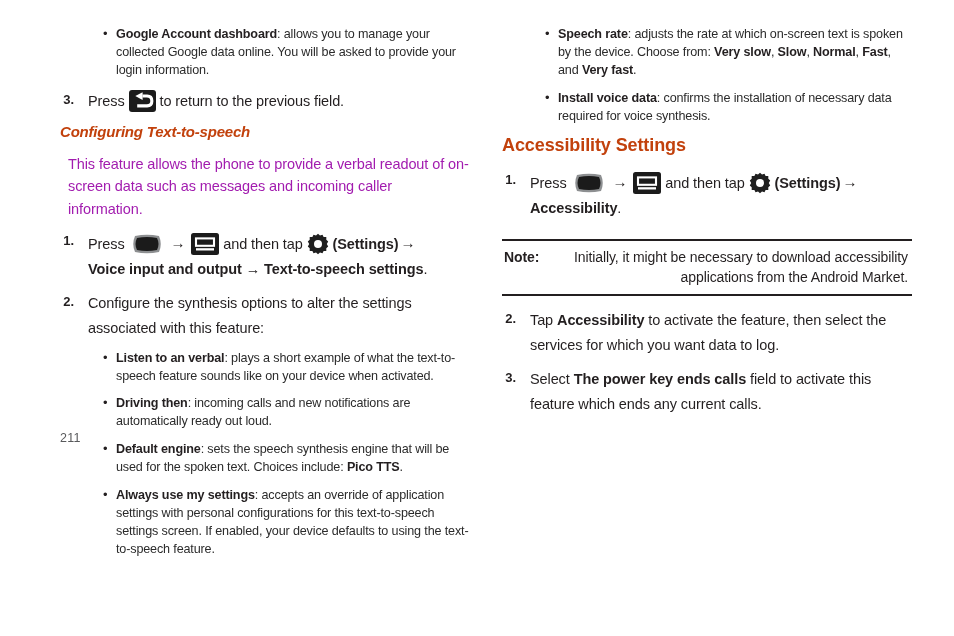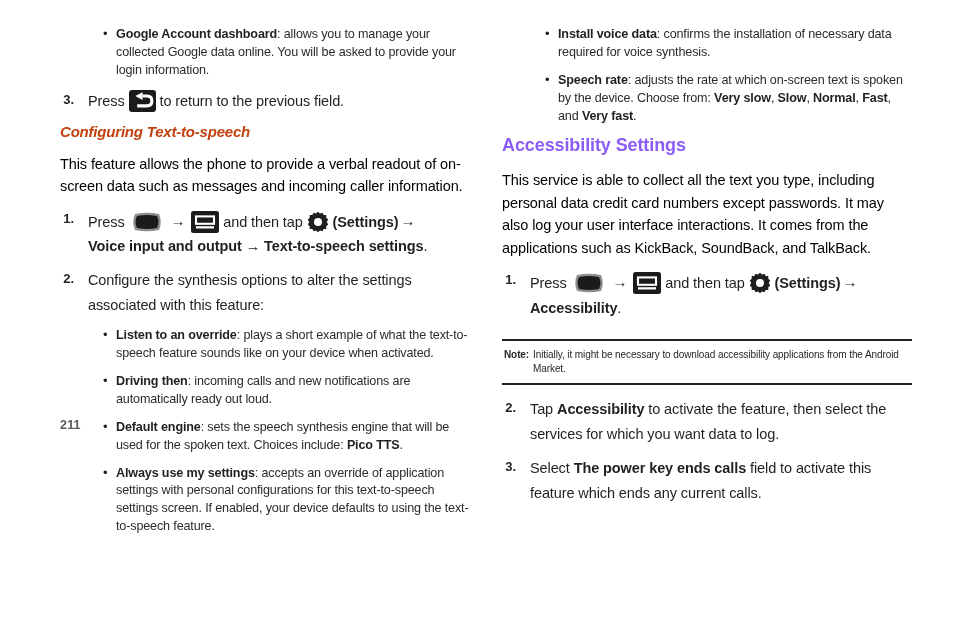--- a/index.html
+++ b/index.html
@@ -26,22 +26,22 @@
     top: 26px;
     width: 410px;
   }
   .col-left  { left: 60px; }
   .col-right { left: 502px; }
 
   
   .para {
     font-size: 14.5px;
     line-height: 1.55;
-    color: #000000;
-    margin: 0 0 10px 0;
+    color: #a21caf;
+    margin: 0 0 10px 8px;
     letter-spacing: -0.1px;
   }
 
   
   .step {
     position: relative;
     display: flex;
     margin: 0 0 9px 0;
     font-size: 14.5px;
     line-height: 1.72;
@@ -93,37 +93,38 @@
     font-size: 15px;
     font-weight: bold;
     font-style: italic;
     color: #c2410c;
     margin: 4px 0 13px 0;
     letter-spacing: -0.2px;
   }
   .h-main {
     font-size: 18px;
     font-weight: bold;
-    color: #8b5cf6;
+    color: #c2410c;
     margin: 9px 0 13px 0;
     letter-spacing: -0.1px;
   }
 
   
   .note {
     margin: 18px 0 12px 0;
     border-top: 2.5px solid #231f20;
     border-bottom: 2.5px solid #231f20;
     padding: 7px 4px 7px 2px;
   }
   .note-inner {
     display: flex;
-    font-size: 10px;
+    font-size: 14px;
     line-height: 1.38;
     letter-spacing: -0.1px;
+    text-align: right;
   }
   .note-label {
     font-weight: bold;
     flex: 0 0 auto;
     padding-right: 4px;
   }
   .note-text { flex: 1 1 auto; }
 
   
   .icn {
@@ -136,25 +137,24 @@
   .arrow {
     font-size: 15px;
     padding: 0 2px;
     vertical-align: 1px;
   }
 
   
   .folio {
     position: absolute;
     left: 60px;
-    bottom: 24px;
+    bottom: 11px;
     font-size: 12.5px;
     color: #58595b;
     letter-spacing: 0.2px;
-    font-weight: bold;
   }
 </style>
 </head>
 <body>
 
 <div class="page">
 
   <div class="col col-left">
 
     <ul class="bullets indent-1">
@@ -213,49 +213,48 @@
       </div>
     </div>
 
     <div class="step">
       <div class="step-num">2.</div>
       <div class="step-body">Configure the synthesis options to alter the settings associated with this feature:</div>
     </div>
 
     <ul class="bullets indent-1 tight">
       <li class="bullet">
-        <b>Listen to an override</b><span>: plays a short example of what the text-to-speech feature sounds like on your device when activated.</span>
+        <b>Listen to an verbal</b><span>: plays a short example of what the text-to-speech feature sounds like on your device when activated.</span>
       </li>
       <li class="bullet">
         <b>Driving then</b><span>: incoming calls and new notifications are automatically ready out loud.</span>
       </li>
       <li class="bullet">
         <b>Default engine</b><span>: sets the speech synthesis engine that will be used for the spoken text. Choices include: </span><b>Pico TTS</b><span>.</span>
       </li>
       <li class="bullet">
         <b>Always use my settings</b><span>: accepts an override of application settings with personal configurations for this text-to-speech settings screen. If enabled, your device defaults to using the text-to-speech feature.</span>
       </li>
     </ul>
 
   </div>
 
   <div class="col col-right">
 
     <ul class="bullets indent-1 tight">
       <li class="bullet">
+        <b>Speech rate</b><span>: adjusts the rate at which on-screen text is spoken by the device. Choose from: </span><b>Very slow</b><span>, </span><b>Slow</b><span>, </span><b>Normal</b><span>, </span><b>Fast</b><span>, and </span><b>Very fast</b><span>.</span>
+      </li>
+      <li class="bullet">
         <b>Install voice data</b><span>: confirms the installation of necessary data required for voice synthesis.</span>
       </li>
-      <li class="bullet">
-        <b>Speech rate</b><span>: adjusts the rate at which on-screen text is spoken by the device. Choose from: </span><b>Very slow</b><span>, </span><b>Slow</b><span>, </span><b>Normal</b><span>, </span><b>Fast</b><span>, and </span><b>Very fast</b><span>.</span>
-      </li>
     </ul>
 
     <div class="h-main">Accessibility Settings</div>
 
-    <p class="para">This service is able to collect all the text you type, including personal data credit card numbers except passwords. It may also log your user interface interactions. It comes from the applications such as KickBack, SoundBack, and TalkBack.</p>
 
     <div class="step">
       <div class="step-num">1.</div>
       <div class="step-body">
         <span>Press</span>
         <span class="icn">
           <svg width="36" height="22" viewBox="0 0 36 22" aria-hidden="true">
             <path d="M6 3 Q18 0.5 30 3 Q33.5 11 30 19 Q18 21.5 6 19 Q2.5 11 6 3 Z" fill="#8d8f91"></path>
             <path d="M8 5 Q18 3 28 5 Q31 11 28 17 Q18 19 8 17 Q5 11 8 5 Z" fill="#1b1b1b"></path>
           </svg>

